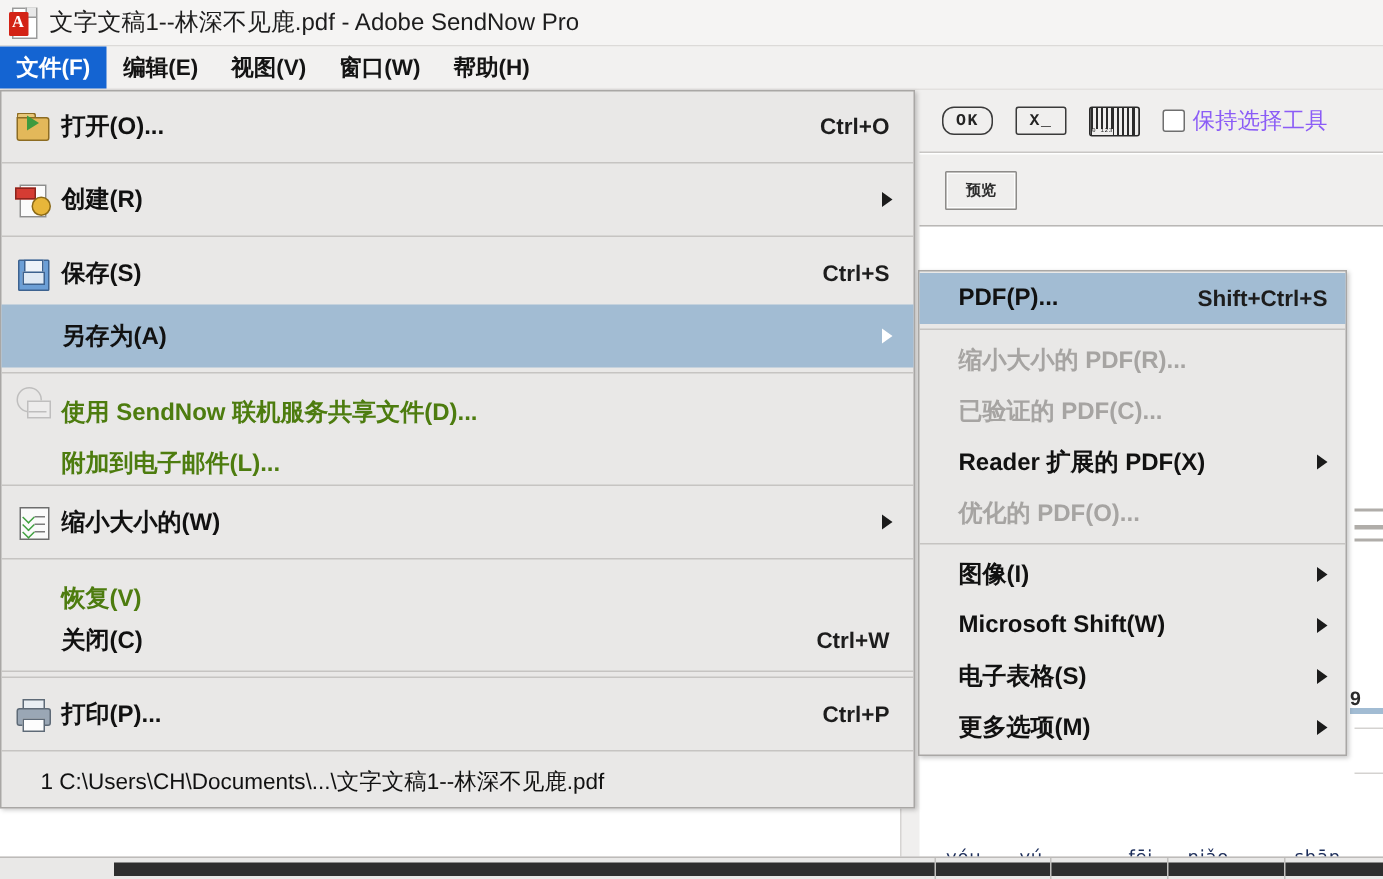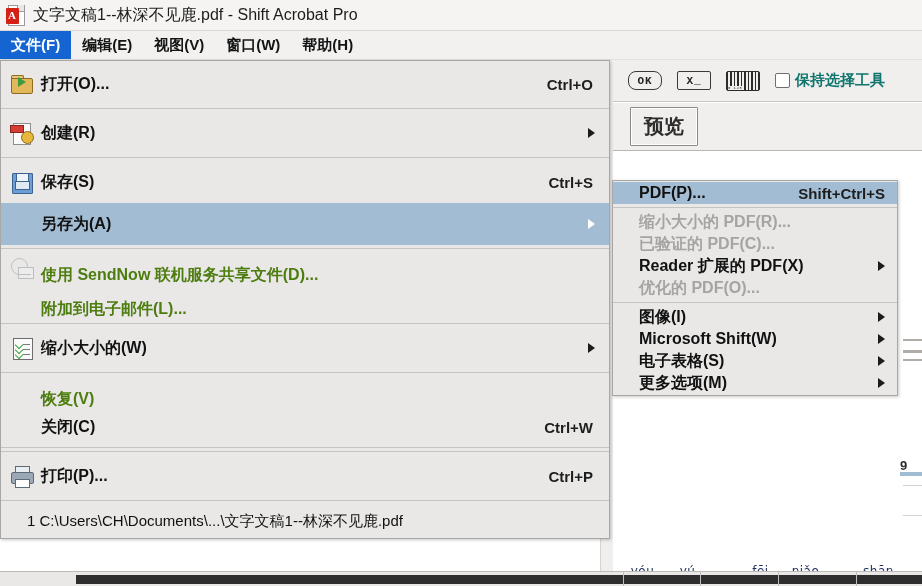--- a/index.html
+++ b/index.html
@@ -78,30 +78,30 @@
     content:"0 123";position:absolute;left:1px;bottom:0px;font-size:4px;
     background:#f0efee;color:#2b2b2b;letter-spacing:0.4px;
     font-family:"Liberation Mono",monospace;
   }
   .tb-check{
     display:flex;align-items:center;gap:5px;
   }
   .tb-check .box{
     width:13px;height:13px;border:1.4px solid #6f6f6f;border-radius:2px;background:#fff;
   }
-  .tb-check .lbl{font-size:15px;font-weight:bold;color:#0f766e;white-space:nowrap;}
+  .tb-check .lbl{font-size:15px;font-weight:normal;color:#8b5cf6;white-space:nowrap;}
 
   .panel2{
     position:absolute;left:612px;top:43px;width:310px;height:48px;
     background:#f0efee;border-bottom:1px solid #b9b7b5;box-sizing:border-box;
     display:flex;align-items:center;padding-left:18px;
   }
   .preview-btn{
     border:1px solid #8d8b89;background:#efeeed;border-radius:1px;
-    padding:5px 13px;font-size:20px;color:#2d2d2d;font-weight:bold;
+    padding:5px 13px;font-size:10px;color:#2d2d2d;font-weight:bold;
     box-shadow:inset 0 0 0 1px #fdfdfd;
   }
 
   
   .worksheet{
     position:absolute;left:614px;top:500px;width:308px;height:86px;
     background:#ffffff;overflow:hidden;
   }
   .ws-group{position:absolute;top:4px;}
   .ws-row{display:flex;}
@@ -212,21 +212,21 @@
   .ic-print .out{position:absolute;left:6px;top:16px;width:13px;height:7px;background:#fdfdfd;
     border:1px solid #5e6a77;}
 
   
   .submenu{
     position:absolute;left:612px;top:180px;width:286px;
     background:#e9e8e7;border:1px solid #a9a7a5;box-sizing:border-box;padding:1px 0;
     box-shadow:1px 1px 3px rgba(0,0,0,.22);
   }
   .srow{
-    position:relative;display:flex;align-items:center;height:22px;box-sizing:border-box;
+    position:relative;display:flex;align-items:center;height:34px;box-sizing:border-box;
     padding-left:26px;padding-right:12px;cursor:default;
   }
   .srow .slabel{font-size:16px;color:#111;font-weight:bold;white-space:nowrap;}
   .srow .saccel{font-size:15px;color:#1d1d1d;font-weight:bold;margin-left:auto;white-space:nowrap;}
   .srow.sel{background:#a2bcd3;}
   .srow.disabled .slabel{color:#a6a4a2;}
   .ssep{height:1px;background:#c6c4c2;margin:3px 0;}
 </style>
 </head>
 <body>
@@ -293,21 +293,21 @@
   </div>
 
   <div class="vstrip"></div>
 
   <div class="titlebar">
     <div class="pdf-icon">
       <div class="sheet"></div>
         <div class="fold"></div>
         <div class="red"></div>
     </div>
-    <div class="title-text">文字文稿1--林深不见鹿.pdf - Shift Acrobat Pro</div>
+    <div class="title-text">文字文稿1--林深不见鹿.pdf - Adobe SendNow Pro</div>
   </div>
 
   <div class="menubar">
     <div class="mi active">文件(F)</div>
     <div class="mi">编辑(E)</div>
     <div class="mi">视图(V)</div>
     <div class="mi">窗口(W)</div>
     <div class="mi">帮助(H)</div>
   </div>
 

